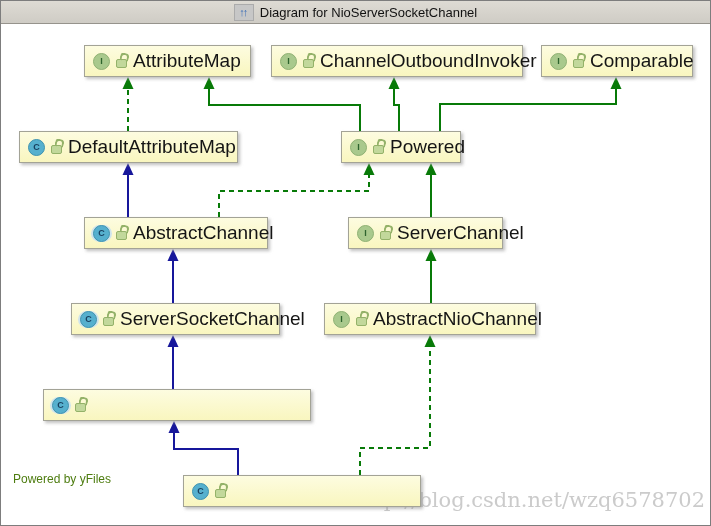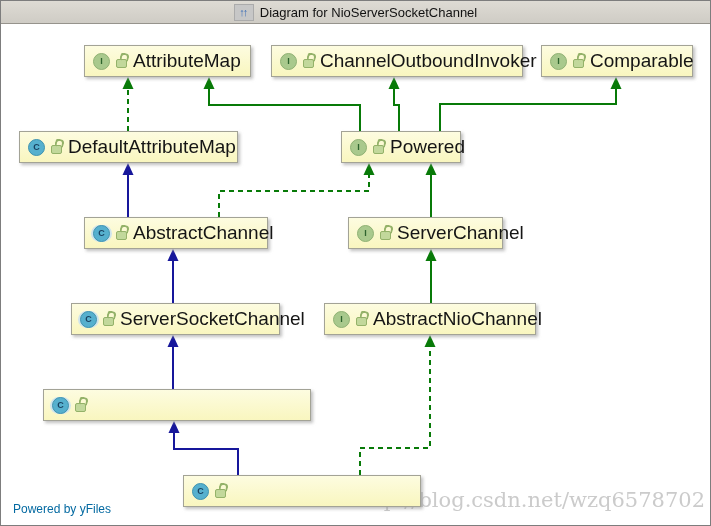--- a/index.html
+++ b/index.html
@@ -11,21 +11,21 @@
   svg.edges{position:absolute;left:0;top:0;pointer-events:none;}
   svg.edges *{pointer-events:visibleStroke;}
   .node{position:absolute;height:30px;box-sizing:content-box;background:linear-gradient(#fdfce0,#f9f6bf);border:1px solid #a3a396;box-shadow:2px 2px 3px rgba(150,150,150,.6);display:flex;align-items:center;gap:6px;padding:0 10px 0 8px;font-size:14px;color:#151515;white-space:nowrap;z-index:2;}
   .badge{flex:0 0 auto;width:15px;height:15px;border-radius:50%;display:flex;align-items:center;justify-content:center;font-size:9px;font-weight:bold;line-height:1;}
   .node.interface .badge{background:#a9c98d;border:1px solid #8fb173;color:#2e642e;}
   .node.class .badge,.node.abstract .badge{background:#56b0ce;border:1px solid #3e93b0;color:#173f5e;}
   .node.abstract .badge{box-shadow:-2px 0 0 #cfe4ec,2px 0 0 #cfe4ec;}
   .lock{position:relative;flex:0 0 auto;display:inline-block;width:9px;height:7px;background:#c2d89b;border:1px solid #94b269;border-radius:2px;margin-top:4px;}
   .lock::before{content:"";position:absolute;width:5px;height:6px;border:2px solid #94b269;border-bottom:none;border-radius:4px 4px 0 0;top:-7px;left:3px;transform:rotate(10deg);}
   .label{font-size:19px;}
-  .powered{position:absolute;left:12px;top:501px;font-size:12px;color:#0369a1;z-index:1;}
+  .powered{position:absolute;left:12px;top:471px;font-size:12px;color:#4d7c0f;z-index:1;}
   .watermark{position:absolute;right:5px;top:487px;font-size:21px;color:#cbcbcb;font-family:"DejaVu Serif",serif;letter-spacing:0px;z-index:1;}
 </style>
 </head>
 <body>
 
 <div class="frame">
 
   <div class="titlebar">
     <span class="title-icon">↑↑</span>
     <span class="title">Diagram for NioServerSocketChannel</span>

